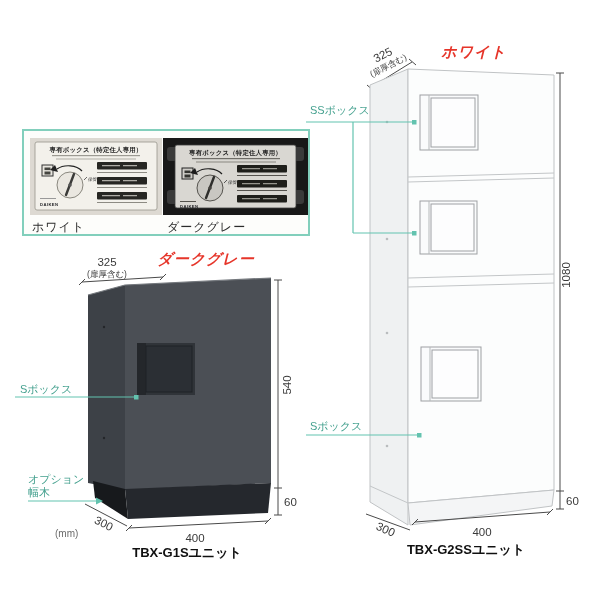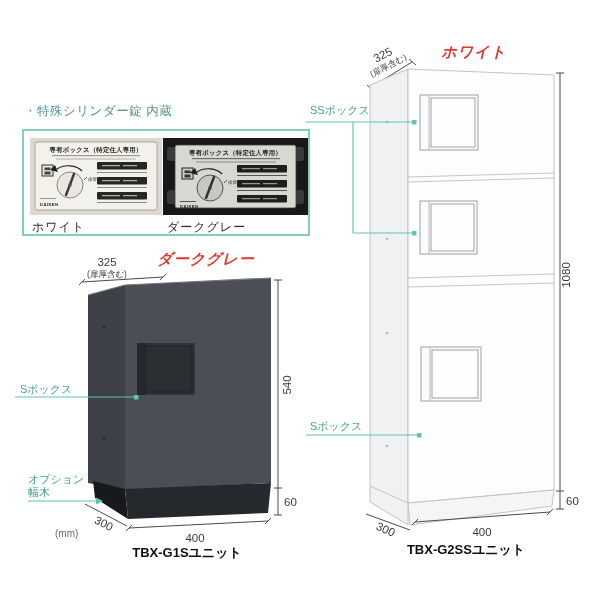--- a/index.html
+++ b/index.html
@@ -35,21 +35,20 @@
   .seam{stroke:#c3c6c8;stroke-width:1;}
   .plate-header{font-size:6.4px;font-weight:bold;fill:#1b1b1b;letter-spacing:.2px;}
   .micro{font-size:4.5px;fill:#333;}
   .brand{font-size:4.2px;font-weight:bold;fill:#26262a;letter-spacing:.4px;}
 </style>
 </head>
 <body>
 
 <div id="page">
 
-  <div class="feature-title">・特殊シリンダー錠 内蔵</div>
 
   <div class="lock-frame">
 
     <div class="photo" style="left:6px;">
       <svg width="132" height="77" viewBox="0 0 132 77">
         <rect x="0" y="0" width="132" height="77" fill="#ddd9d2"></rect>
         <rect x="5" y="4" width="122" height="68" rx="2" fill="#f3f1eb" stroke="#97958c" stroke-width="0.8"></rect>
         <text x="66" y="14" text-anchor="middle" class="plate-header">専有ボックス（特定住人専用）</text>
         <rect x="22" y="17" width="88" height="1.2" fill="#9c9a92"></rect>
         <rect x="26" y="20.5" width="80" height="1" fill="#b0aea6"></rect>

